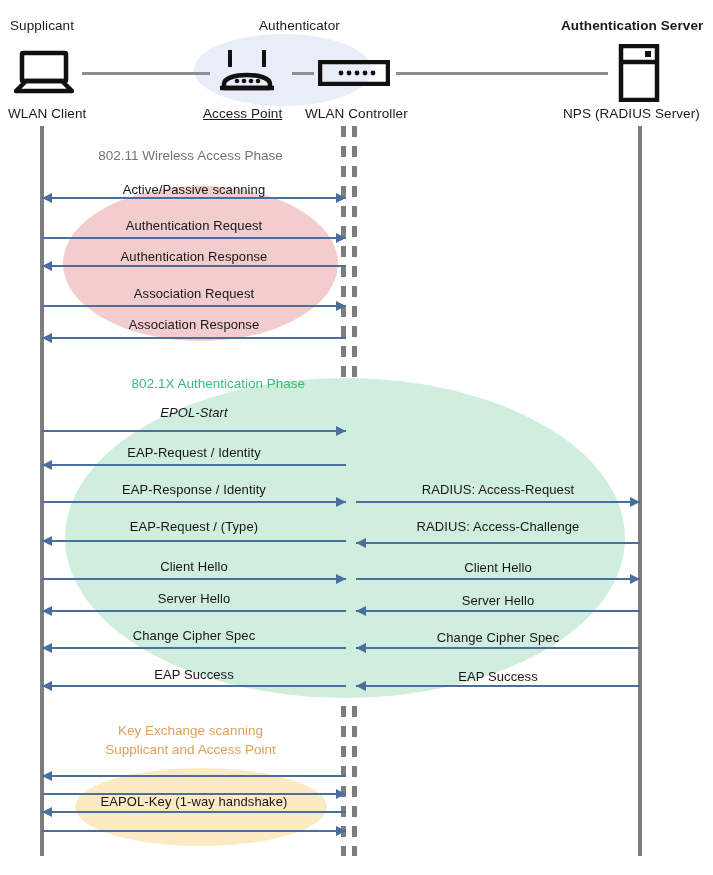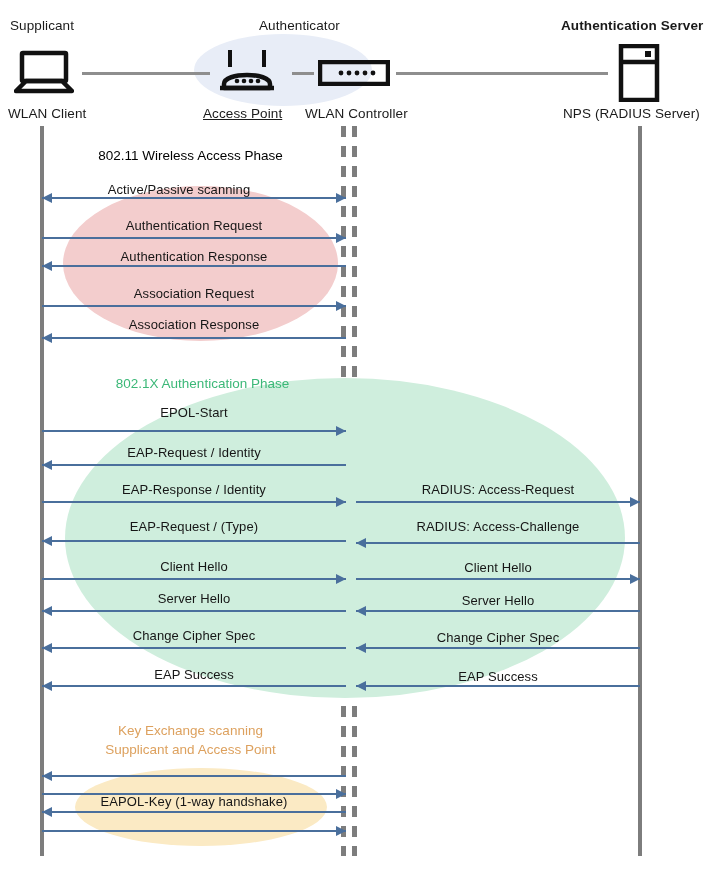--- a/index.html
+++ b/index.html
@@ -69,22 +69,22 @@
   }
 
   
   .phase-label {
     position: absolute;
     font-size: 13.5px;
     text-align: center;
     white-space: pre-line;
     line-height: 19px;
   }
-  .lbl-red    { color: #000000; }
-  .lbl-green  { color: #3cb878; }
+  .lbl-red    { color: #737373; }
+  .lbl-green  { color: #3cb878; text-align: right; }
   .lbl-orange { color: #dda15e; }
 
   
   .msg-line {
     position: absolute;
     height: 2px;
     background: #4a6f9c;
   }
   .arrowhead {
     position: absolute;
@@ -179,36 +179,36 @@
   <div id="label-layer">
       <div class="phase-label lbl-red" style="left: 88px; top: 146px; width: 205px;">802.11 Wireless Access Phase</div>
       <div class="phase-label lbl-green" style="left: 100px; top: 374px; width: 205px;">802.1X Authentication Phase</div>
       <div class="phase-label lbl-orange" style="left: 88px; top: 721px; width: 205px;">Key Exchange scanning
 Supplicant and Access Point</div>
     </div>
   <div id="msg-layer">
       <div class="msg-line" style="left: 42px; top: 197px; width: 304px;"></div>
       <div class="arrowhead arrow-right" style="left: 336px; top: 193px;"></div>
       <div class="arrowhead arrow-left" style="left: 42px; top: 193px;"></div>
-      <div class="msg-label" style="left: 27px; top: 182px; width: 304px;">Active/Passive scanning</div>
+      <div class="msg-label" style="left: 42px; top: 182px; width: 304px;">Active/Passive scanning</div>
       <div class="msg-line" style="left: 42px; top: 237px; width: 304px;"></div>
       <div class="arrowhead arrow-right" style="left: 336px; top: 233px;"></div>
       <div class="msg-label" style="left: 42px; top: 218px; width: 304px;">Authentication Request</div>
       <div class="msg-line" style="left: 42px; top: 265px; width: 304px;"></div>
       <div class="arrowhead arrow-left" style="left: 42px; top: 261px;"></div>
       <div class="msg-label" style="left: 42px; top: 249px; width: 304px;">Authentication Response</div>
       <div class="msg-line" style="left: 42px; top: 305px; width: 304px;"></div>
       <div class="arrowhead arrow-right" style="left: 336px; top: 301px;"></div>
       <div class="msg-label" style="left: 42px; top: 286px; width: 304px;">Association Request</div>
       <div class="msg-line" style="left: 42px; top: 337px; width: 304px;"></div>
       <div class="arrowhead arrow-left" style="left: 42px; top: 333px;"></div>
       <div class="msg-label" style="left: 42px; top: 317px; width: 304px;">Association Response</div>
       <div class="msg-line" style="left: 42px; top: 430px; width: 304px;"></div>
       <div class="arrowhead arrow-right" style="left: 336px; top: 426px;"></div>
-      <div class="msg-label" style="left: 42px; top: 405px; width: 304px;">EPOL-Start</div>
+      <div class="msg-label" style="left: 42px; top: 405px; width: 304px; font-style: italic;">EPOL-Start</div>
       <div class="msg-line" style="left: 42px; top: 464px; width: 304px;"></div>
       <div class="arrowhead arrow-left" style="left: 42px; top: 460px;"></div>
       <div class="msg-label" style="left: 42px; top: 445px; width: 304px;">EAP-Request / Identity</div>
       <div class="msg-line" style="left: 42px; top: 501px; width: 304px;"></div>
       <div class="arrowhead arrow-right" style="left: 336px; top: 497px;"></div>
       <div class="msg-label" style="left: 42px; top: 482px; width: 304px;">EAP-Response / Identity</div>
       <div class="msg-line" style="left: 356px; top: 501px; width: 284px;"></div>
       <div class="arrowhead arrow-right" style="left: 630px; top: 497px;"></div>
       <div class="msg-label" style="left: 356px; top: 482px; width: 284px;">RADIUS: Access-Request</div>
       <div class="msg-line" style="left: 42px; top: 540px; width: 304px;"></div>

